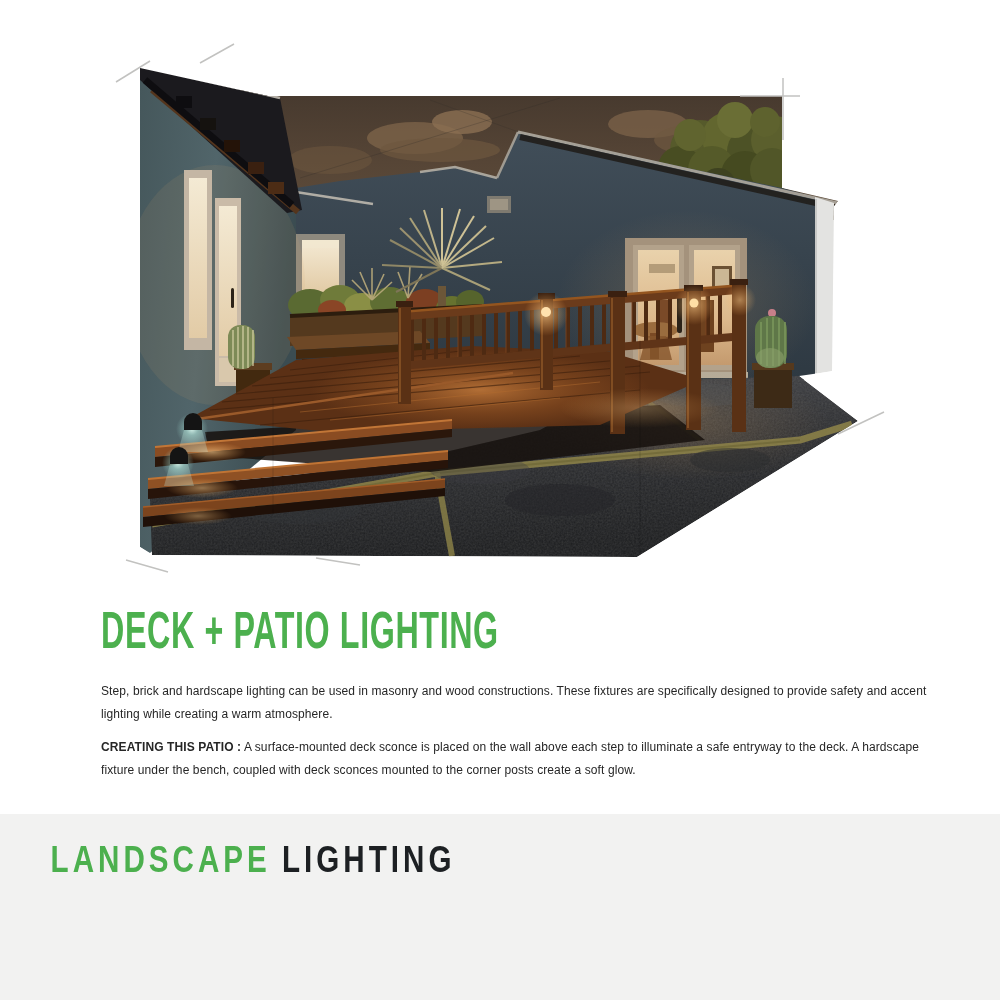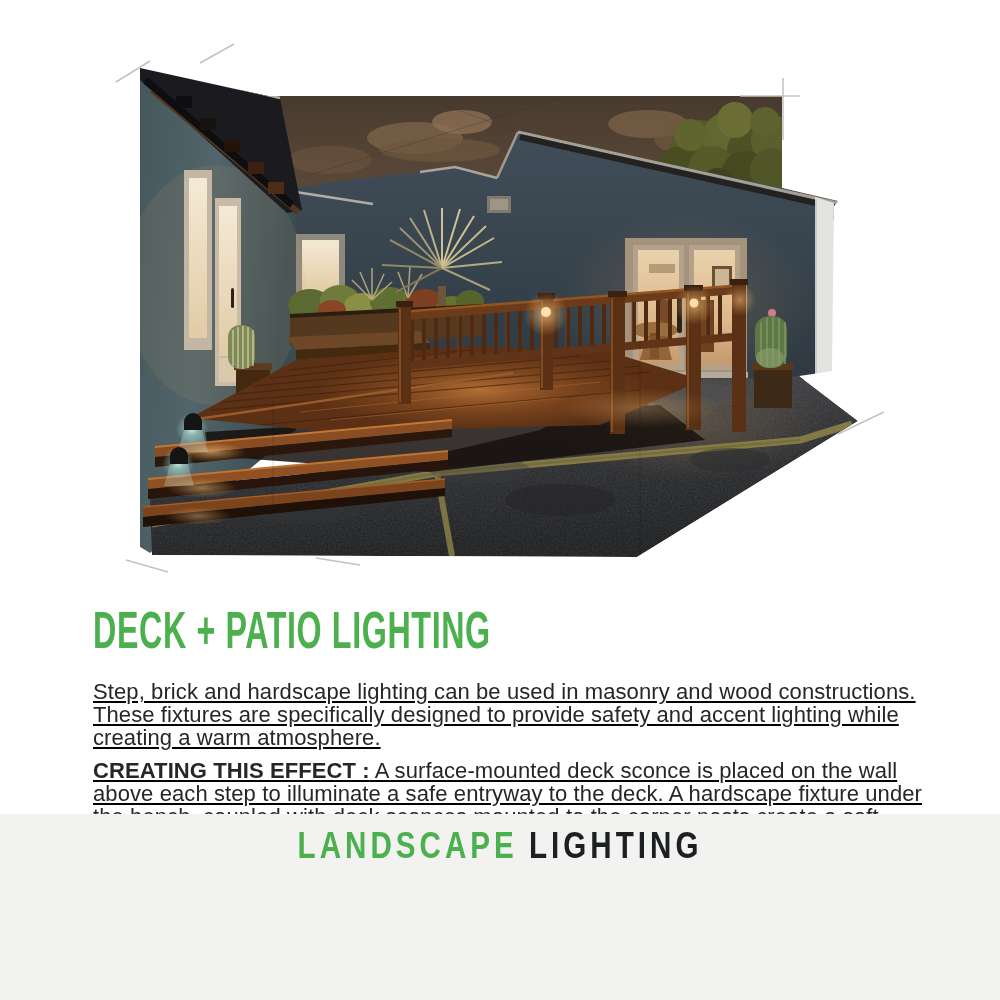--- a/index.html
+++ b/index.html
@@ -10,36 +10,36 @@
     --page-bg:#ffffff;
   }
   *{margin:0;padding:0;box-sizing:border-box;}
   html,body{width:1000px;height:1000px;}
   body{
     position:relative;width:1000px;height:1000px;overflow:hidden;
     background:var(--page-bg);
     font-family:"Liberation Sans",sans-serif;
   }
   .art{position:absolute;left:0;top:0;width:1000px;height:1000px;}
-  .copy{position:absolute;left:93px;top:604px;width:842px;z-index:2;text-decoration:underline;}
+  .copy{position:absolute;left:101px;top:604px;width:842px;z-index:2;}
   .headline{
     color:var(--accent);
     font-size:52px;font-weight:700;letter-spacing:1px;white-space:nowrap;
     display:inline-block;transform:scaleX(.62);transform-origin:left center;
     line-height:1.0;margin-bottom:14px;
   }
   .para{
-    color:var(--ink);font-size:22px;line-height:23px;letter-spacing:.1px;
+    color:var(--ink);font-size:12px;line-height:23px;letter-spacing:.1px;
     margin-top:10px;
   }
   .para b{font-weight:700;}
   .footer{
     position:absolute;left:0;bottom:0;width:1000px;height:186px;
-    background:var(--footer-bg);z-index:2;text-align:center;
-    padding-top:12px;
+    background:var(--footer-bg);z-index:2;
+    padding-top:26px;
   }
   .brand-line1{white-space:nowrap;display:inline-block;transform:scaleX(.80);transform-origin:center;
     font-size:37px;font-weight:700;letter-spacing:5px;line-height:1.1;}
   .brand-line1 .w1{color:var(--accent);margin-right:14px;}
   .brand-line1 .w2{color:var(--footer-ink);}
   .brand-line2{white-space:nowrap;display:block;margin-top:2px;}
   .brand-line2 span{display:inline-block;transform:scaleX(.84);transform-origin:center;
     font-size:70px;font-weight:700;letter-spacing:9px;color:var(--footer-ink);line-height:1.0;}
 </style>
 </head>
@@ -413,20 +413,20 @@
     <line x1="783" y1="78" x2="783" y2="140"></line>
     <line x1="838" y1="434" x2="884" y2="412"></line>
     <line x1="126" y1="560" x2="168" y2="572"></line>
     <line x1="316" y1="558" x2="360" y2="565"></line>
   </g>
 </svg>
 
 <div class="copy">
   <h1 class="headline">DECK + PATIO LIGHTING</h1>
   <p class="para">Step, brick and hardscape lighting can be used in masonry and wood constructions. These fixtures are specifically designed to provide safety and accent lighting while creating a warm atmosphere.</p>
-  <p class="para"><b>CREATING THIS EFFECT :</b><span> A surface-mounted deck sconce is placed on the wall above each step to illuminate a safe entryway to the deck. A hardscape fixture under the bench, coupled with deck sconces mounted to the corner posts create a soft glow.</span></p>
+  <p class="para"><b>CREATING THIS PATIO :</b><span> A surface-mounted deck sconce is placed on the wall above each step to illuminate a safe entryway to the deck. A hardscape fixture under the bench, coupled with deck sconces mounted to the corner posts create a soft glow.</span></p>
 </div>
 
 <div class="footer">
   <div class="brand-line1">
     <span class="w1">LANDSCAPE</span><span class="w2">LIGHTING</span>
   </div>
 </div>
 
 </body></html>

